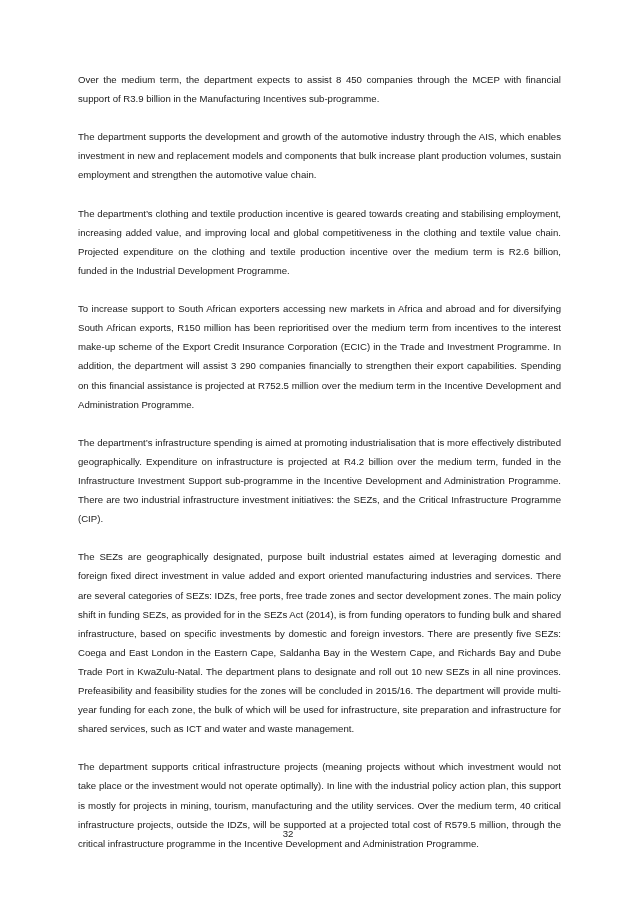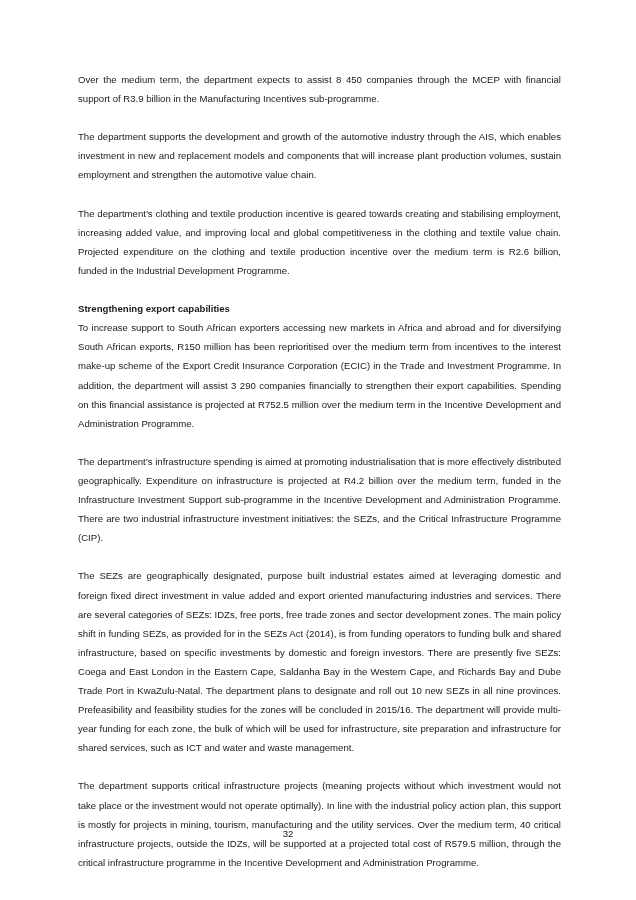--- a/index.html
+++ b/index.html
@@ -16,25 +16,24 @@
   .pagenum {
     position: absolute; top: 828px; left: 0; width: 576px; text-align: center;
     font-family: "Liberation Sans", sans-serif; font-size: 9.6px; color: #1a1a1a;
   }
 </style>
 </head>
 <body>
 
 <div class="page">
   <p>Over the medium term, the department expects to assist 8 450 companies through the MCEP with financial support of R3.9 billion in the Manufacturing Incentives sub-programme.</p>
-  <p>The department supports the development and growth of the automotive industry through the AIS, which enables investment in new and replacement models and components that will increase plant production volumes, sustain employment and strengthen the automotive value chain.</p>
+  <p>The department supports the development and growth of the automotive industry through the AIS, which enables investment in new and replacement models and components that bulk increase plant production volumes, sustain employment and strengthen the automotive value chain.</p>
   <p>The department’s clothing and textile production incentive is geared towards creating and stabilising employment, increasing added value, and improving local and global competitiveness in the clothing and textile value chain. Projected expenditure on the clothing and textile production incentive over the medium term is R2.6 billion, funded in the Industrial Development Programme.</p>
 
   <div class="sec">
-    <h3>Strengthening export capabilities</h3>
     <p>To increase support to South African exporters accessing new markets in Africa and abroad and for diversifying South African exports, R150 million has been reprioritised over the medium term from incentives to the interest make-up scheme of the Export Credit Insurance Corporation (ECIC) in the Trade and Investment Programme. In addition, the department will assist 3 290 companies financially to strengthen their export capabilities. Spending on this financial assistance is projected at R752.5 million over the medium term in the Incentive Development and Administration Programme.</p>
   </div>
 
   <div class="sec">
     <p>The department’s infrastructure spending is aimed at promoting industrialisation that is more effectively distributed geographically. Expenditure on infrastructure is projected at R4.2 billion over the medium term, funded in the Infrastructure Investment Support sub-programme in the Incentive Development and Administration Programme. There are two industrial infrastructure investment initiatives: the SEZs, and the Critical Infrastructure Programme (CIP).</p>
   </div>
 
   <p>The SEZs are geographically designated, purpose built industrial estates aimed at leveraging domestic and foreign fixed direct investment in value added and export oriented manufacturing industries and services. There are several categories of SEZs: IDZs, free ports, free trade zones and sector development zones. The main policy shift in funding SEZs, as provided for in the SEZs Act (2014), is from funding operators to funding bulk and shared infrastructure, based on specific investments by domestic and foreign investors. There are presently five SEZs: Coega and East London in the Eastern Cape, Saldanha Bay in the Western Cape, and Richards Bay and Dube Trade Port in KwaZulu-Natal. The department plans to designate and roll out 10 new SEZs in all nine provinces. Prefeasibility and feasibility studies for the zones will be concluded in 2015/16. The department will provide multi-year funding for each zone, the bulk of which will be used for infrastructure, site preparation and infrastructure for shared services, such as ICT and water and waste management.</p>
   <p>The department supports critical infrastructure projects (meaning projects without which investment would not take place or the investment would not operate optimally). In line with the industrial policy action plan, this support is mostly for projects in mining, tourism, manufacturing and the utility services. Over the medium term, 40 critical infrastructure projects, outside the IDZs, will be supported at a projected total cost of R579.5 million, through the critical infrastructure programme in the Incentive Development and Administration Programme.</p>
 </div>

